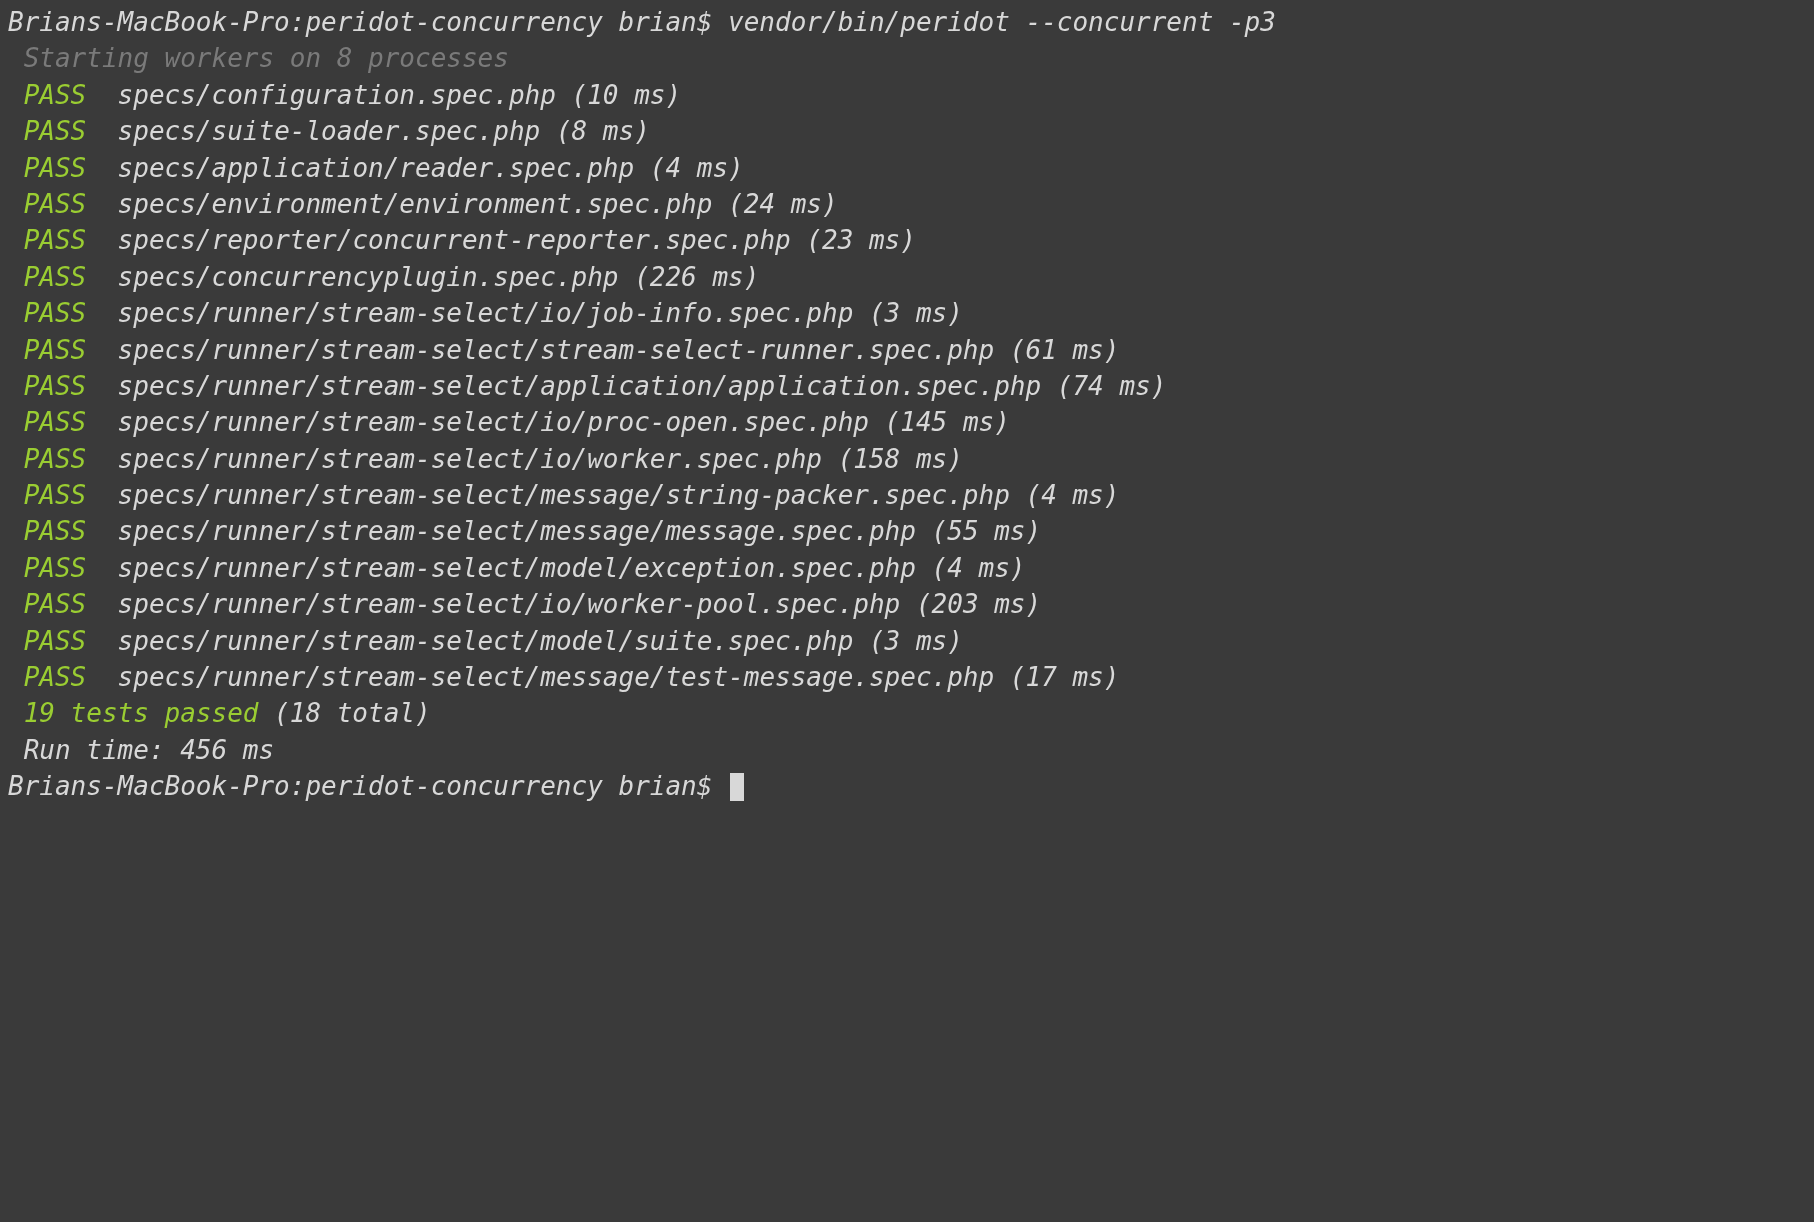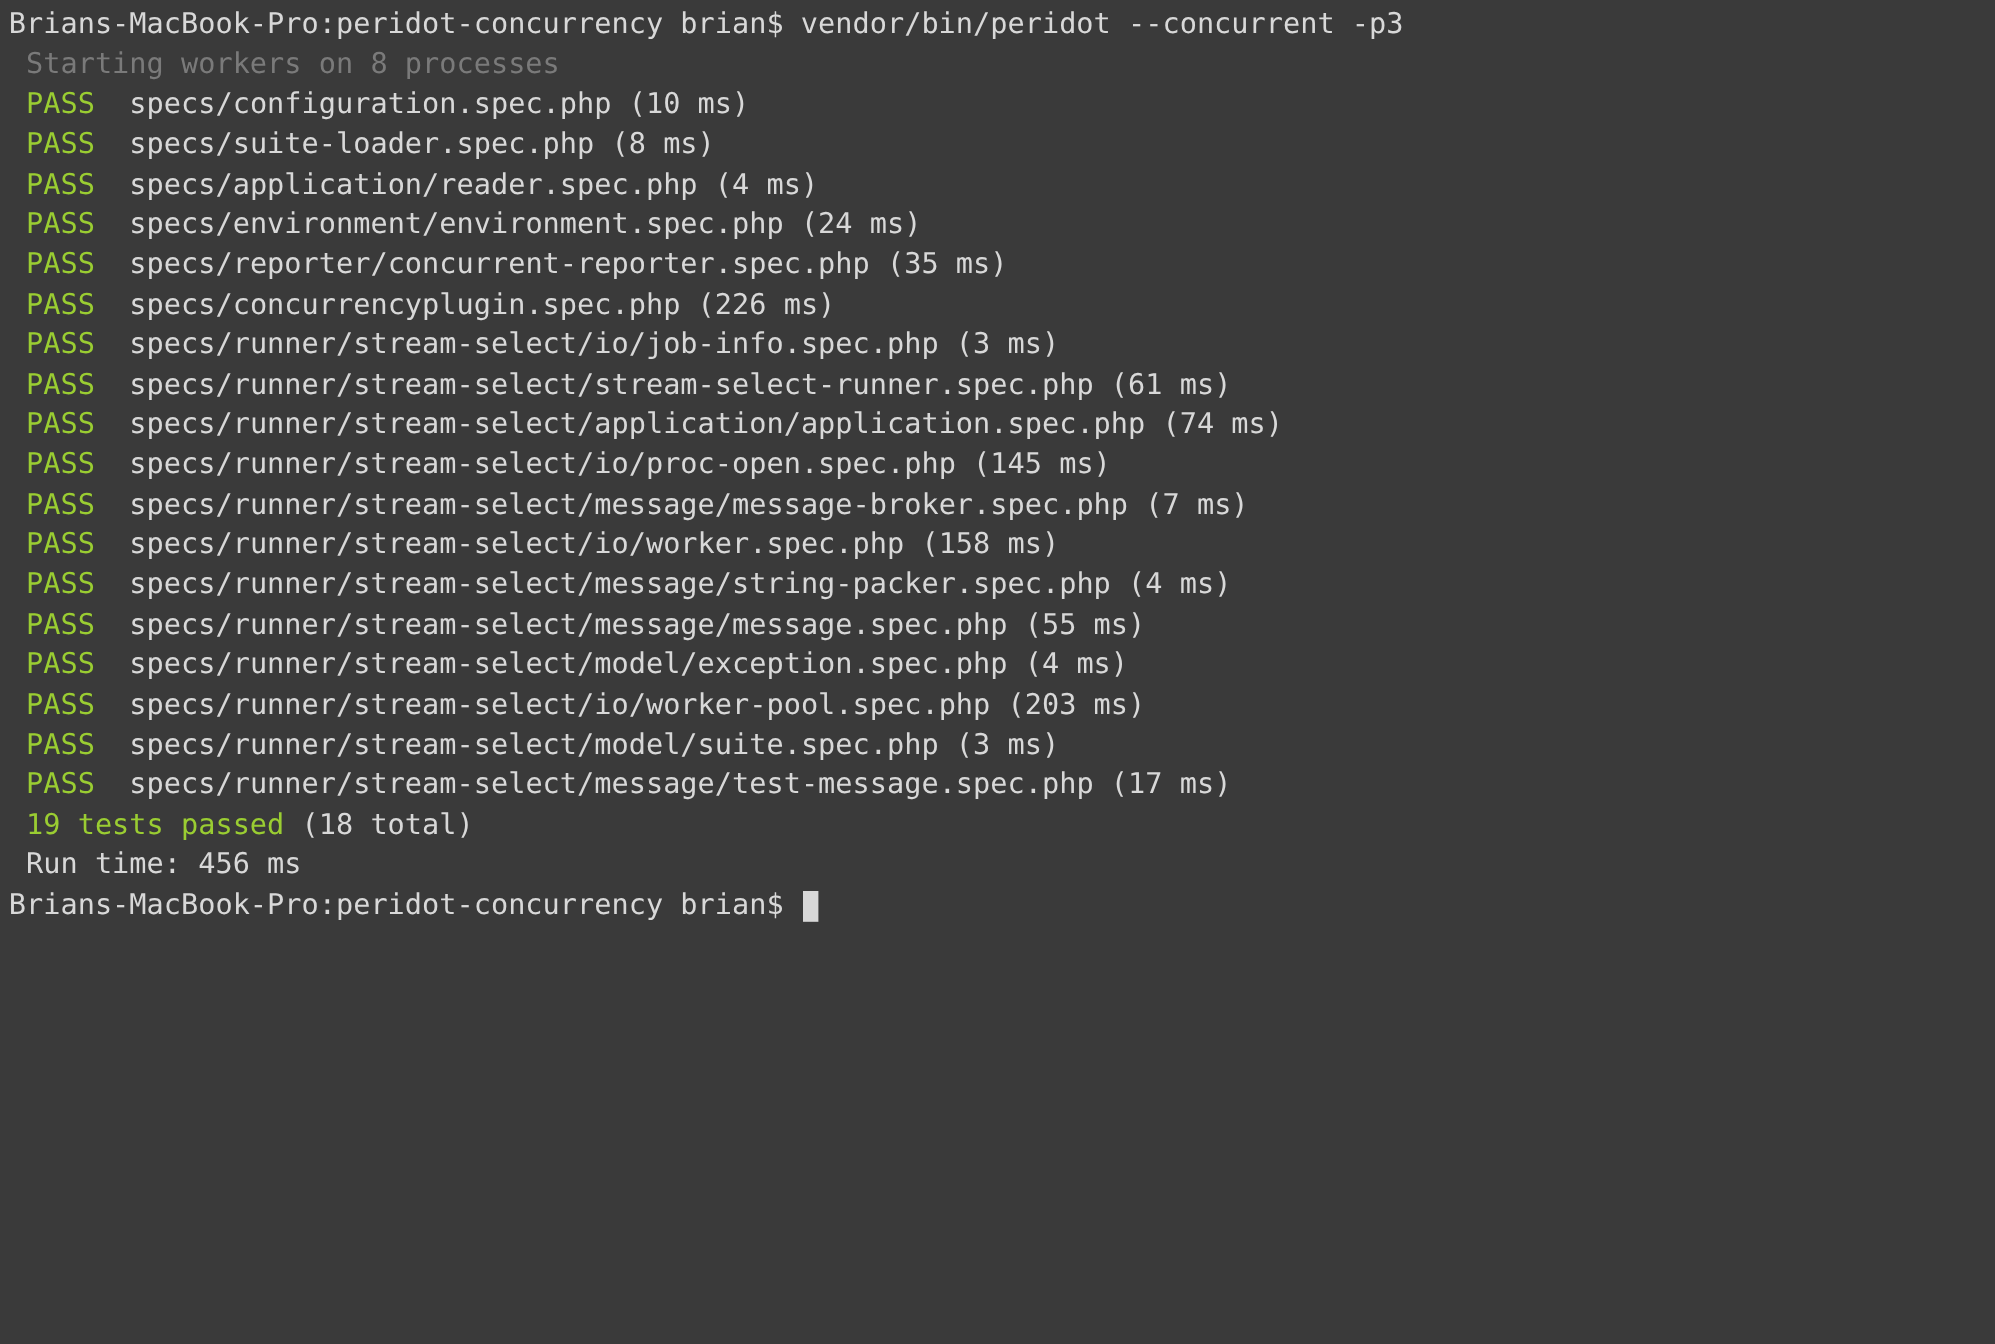--- a/index.html
+++ b/index.html
@@ -13,20 +13,21 @@
       font-size: 26px;
       line-height: 1.4;
       color: #d8d8d8;
       padding: 4px 8px;
       width: 1814px;
       height: 1222px;
       overflow: hidden;
     }
     .line {
       white-space: pre;
+      font-style: italic;
     }
     .prompt {
       color: #d8d8d8;
     }
     .command {
       color: #d8d8d8;
     }
     .dim {
       color: #7a7a7a;
     }
@@ -55,27 +56,26 @@
 <body>
 
 <div>
   <div class="line"><span class="prompt">Brians-MacBook-Pro:peridot-concurrency brian$</span><span> </span><span class="command">vendor/bin/peridot --concurrent -p3</span></div>
   <div class="line dim"> Starting workers on 8 processes</div>
   <div id="results-container">
       <div class="line"><span class="pass"> PASS</span><span>  </span><span class="file">specs/configuration.spec.php</span><span> </span><span class="file">(10 ms)</span></div>
       <div class="line"><span class="pass"> PASS</span><span>  </span><span class="file">specs/suite-loader.spec.php</span><span> </span><span class="file">(8 ms)</span></div>
       <div class="line"><span class="pass"> PASS</span><span>  </span><span class="file">specs/application/reader.spec.php</span><span> </span><span class="file">(4 ms)</span></div>
       <div class="line"><span class="pass"> PASS</span><span>  </span><span class="file">specs/environment/environment.spec.php</span><span> </span><span class="file">(24 ms)</span></div>
-      <div class="line"><span class="pass"> PASS</span><span>  </span><span class="file">specs/reporter/concurrent-reporter.spec.php</span><span> </span><span class="file">(35 ms)</span></div>
+      <div class="line"><span class="pass"> PASS</span><span>  </span><span class="file">specs/reporter/concurrent-reporter.spec.php</span><span> </span><span class="file">(23 ms)</span></div>
       <div class="line"><span class="pass"> PASS</span><span>  </span><span class="file">specs/concurrencyplugin.spec.php</span><span> </span><span class="file">(226 ms)</span></div>
       <div class="line"><span class="pass"> PASS</span><span>  </span><span class="file">specs/runner/stream-select/io/job-info.spec.php</span><span> </span><span class="file">(3 ms)</span></div>
       <div class="line"><span class="pass"> PASS</span><span>  </span><span class="file">specs/runner/stream-select/stream-select-runner.spec.php</span><span> </span><span class="file">(61 ms)</span></div>
       <div class="line"><span class="pass"> PASS</span><span>  </span><span class="file">specs/runner/stream-select/application/application.spec.php</span><span> </span><span class="file">(74 ms)</span></div>
       <div class="line"><span class="pass"> PASS</span><span>  </span><span class="file">specs/runner/stream-select/io/proc-open.spec.php</span><span> </span><span class="file">(145 ms)</span></div>
-      <div class="line"><span class="pass"> PASS</span><span>  </span><span class="file">specs/runner/stream-select/message/message-broker.spec.php</span><span> </span><span class="file">(7 ms)</span></div>
       <div class="line"><span class="pass"> PASS</span><span>  </span><span class="file">specs/runner/stream-select/io/worker.spec.php</span><span> </span><span class="file">(158 ms)</span></div>
       <div class="line"><span class="pass"> PASS</span><span>  </span><span class="file">specs/runner/stream-select/message/string-packer.spec.php</span><span> </span><span class="file">(4 ms)</span></div>
       <div class="line"><span class="pass"> PASS</span><span>  </span><span class="file">specs/runner/stream-select/message/message.spec.php</span><span> </span><span class="file">(55 ms)</span></div>
       <div class="line"><span class="pass"> PASS</span><span>  </span><span class="file">specs/runner/stream-select/model/exception.spec.php</span><span> </span><span class="file">(4 ms)</span></div>
       <div class="line"><span class="pass"> PASS</span><span>  </span><span class="file">specs/runner/stream-select/io/worker-pool.spec.php</span><span> </span><span class="file">(203 ms)</span></div>
       <div class="line"><span class="pass"> PASS</span><span>  </span><span class="file">specs/runner/stream-select/model/suite.spec.php</span><span> </span><span class="file">(3 ms)</span></div>
       <div class="line"><span class="pass"> PASS</span><span>  </span><span class="file">specs/runner/stream-select/message/test-message.spec.php</span><span> </span><span class="file">(17 ms)</span></div>
     </div>
   <div class="line"><span class="summary-pass"> 19 tests passed</span><span class="white"> (18 total)</span></div>
   <div class="line white"> Run time: 456 ms</div>

